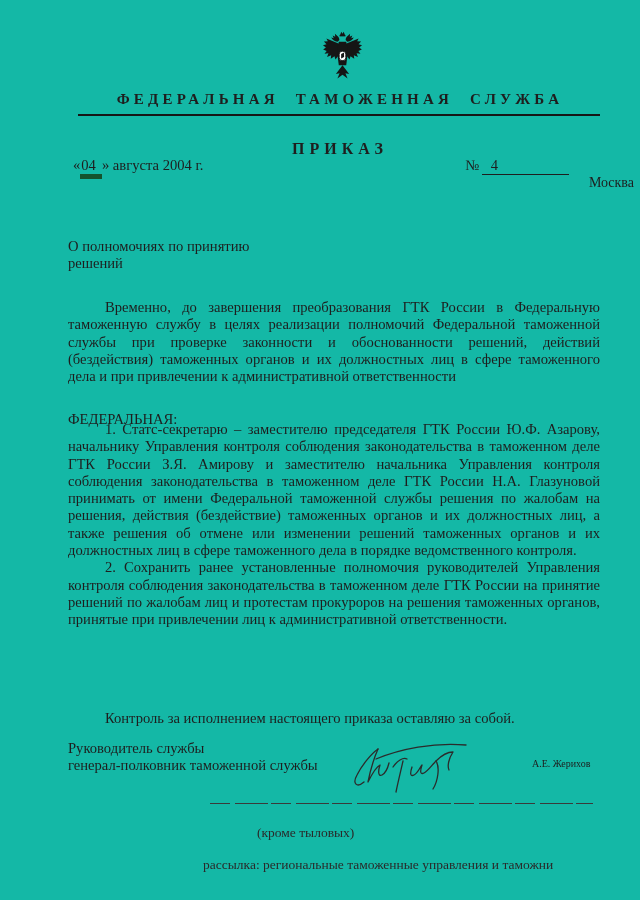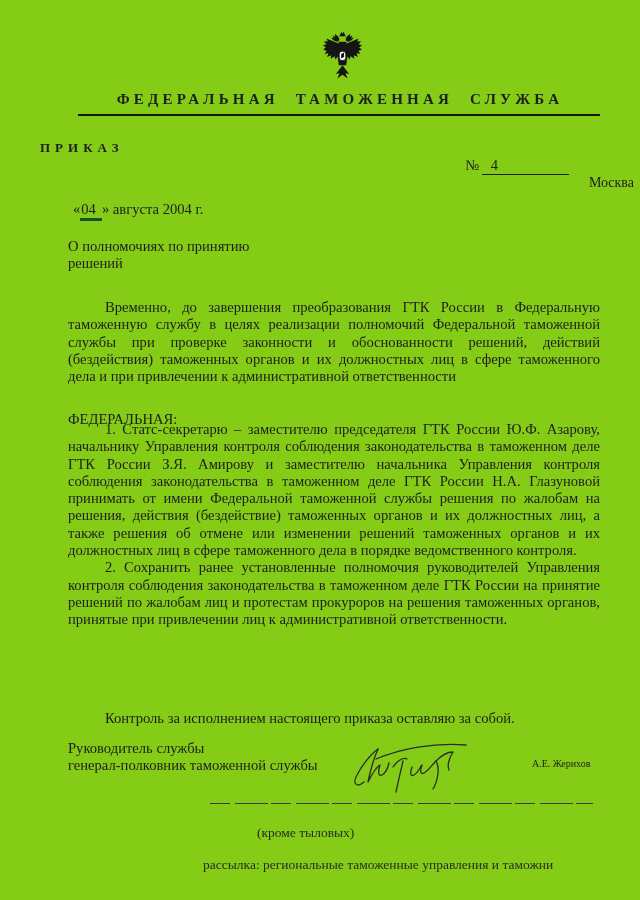--- a/index.html
+++ b/index.html
@@ -4,21 +4,21 @@
 <style>
   html, body { margin: 0; padding: 0; }
   body {
     background: #ffffff;
     font-family: "Liberation Serif", "DejaVu Serif", serif;
   }
   .page {
     position: relative;
     width: 640px;
     height: 900px;
-    background: #84cc16;
+    background: #14b8a6;
     color: #1e1e1e;
     overflow: hidden;
   }
   .abs { position: absolute; }
 
   
   .emblem { left: 321px; top: 29px; width: 43px; height: 55px; }
   .agency {
     left: 40px; top: 91px; width: 600px;
     text-align: center;
@@ -27,31 +27,30 @@
     letter-spacing: 4.2px;
     word-spacing: 9px;
     white-space: nowrap;
   }
   .head-rule {
     left: 78px; top: 114px; width: 522px; height: 2px;
     background: #161616;
   }
   .doc-type {
     left: 40px; top: 140px; width: 600px;
-    text-align: left;
+    text-align: center;
     font-weight: bold;
-    font-size: 13px;
+    font-size: 16px;
     letter-spacing: 5px;
   }
   .date-line { left: 73px; top: 157px; font-size: 14.6px; white-space: nowrap; }
   .date-day {
     display: inline-block;
     padding: 0 6px 0 1px;
-    border-bottom: 3px solid #14532d;
-    margin-top: 44px;
+    border-bottom: 5px solid #14532d;
   }
   .number-line { left: 465px; top: 157px; font-size: 14.6px; white-space: nowrap; }
   .number-value {
     display: inline-block;
     width: 78px;
     padding-left: 9px;
     border-bottom: 1px solid #1e1e1e;
   }
   .city { left: 44px; top: 175px; width: 590px; text-align: right; font-size: 14px; }
 

